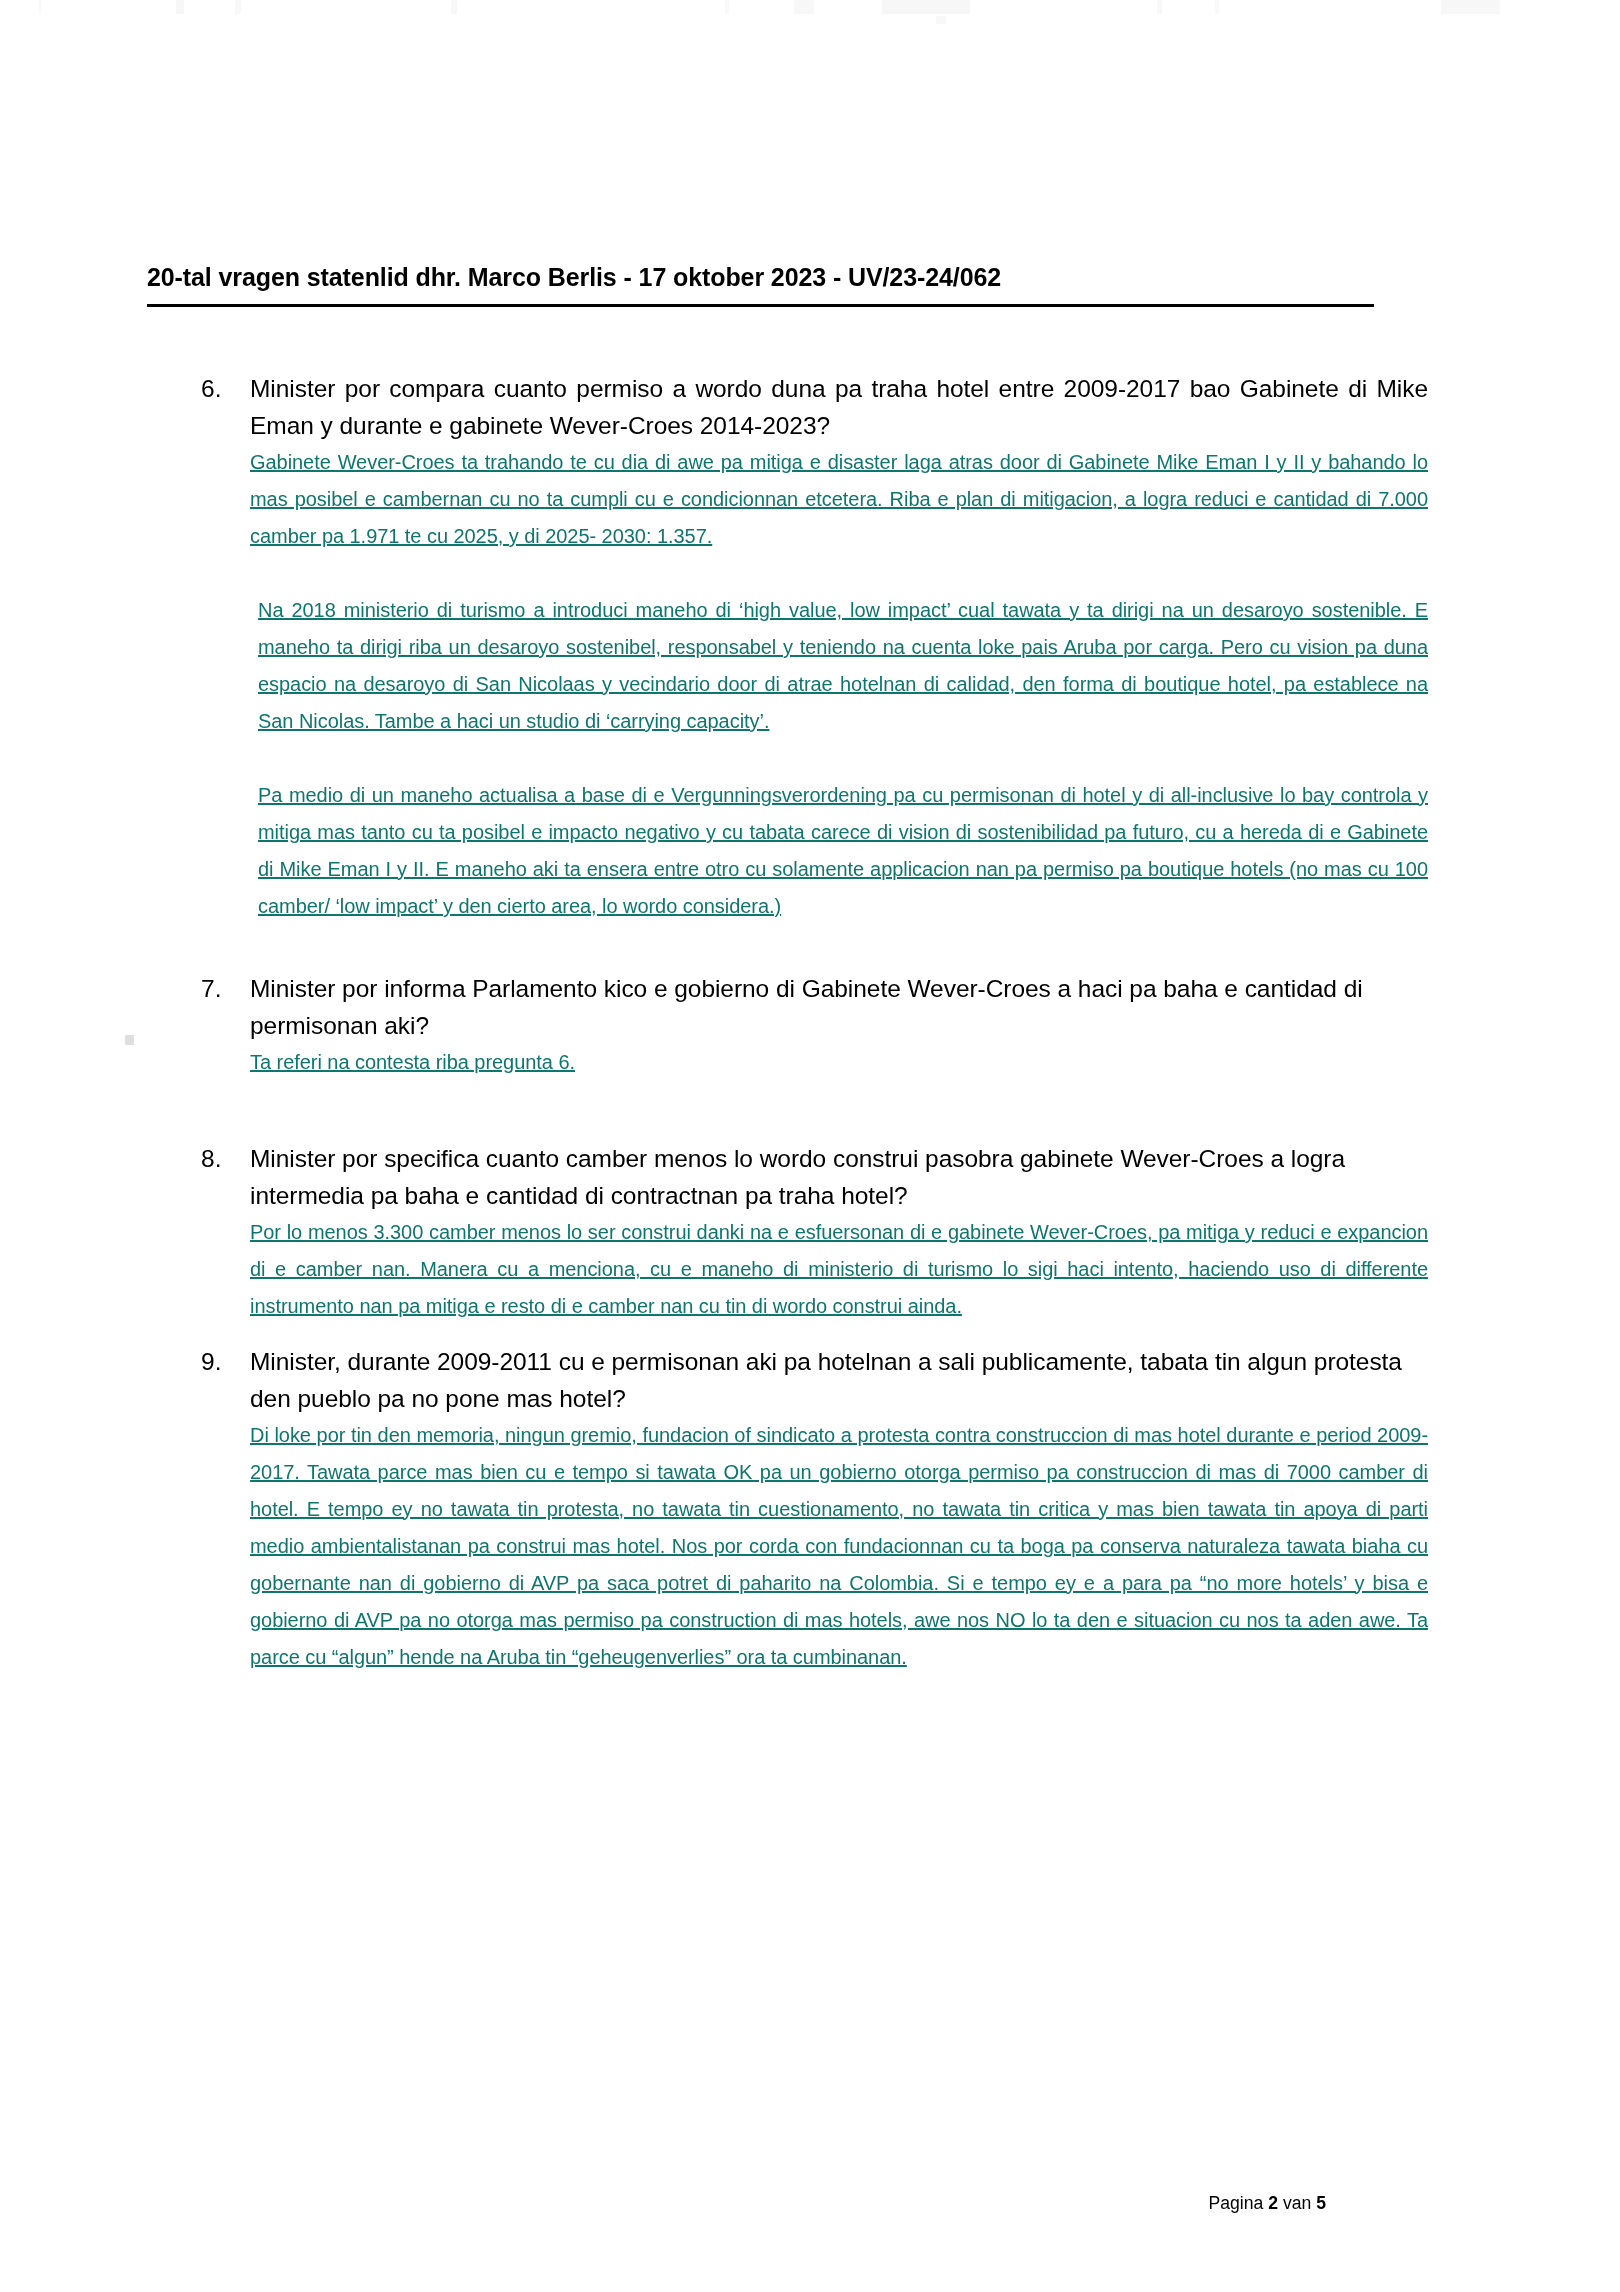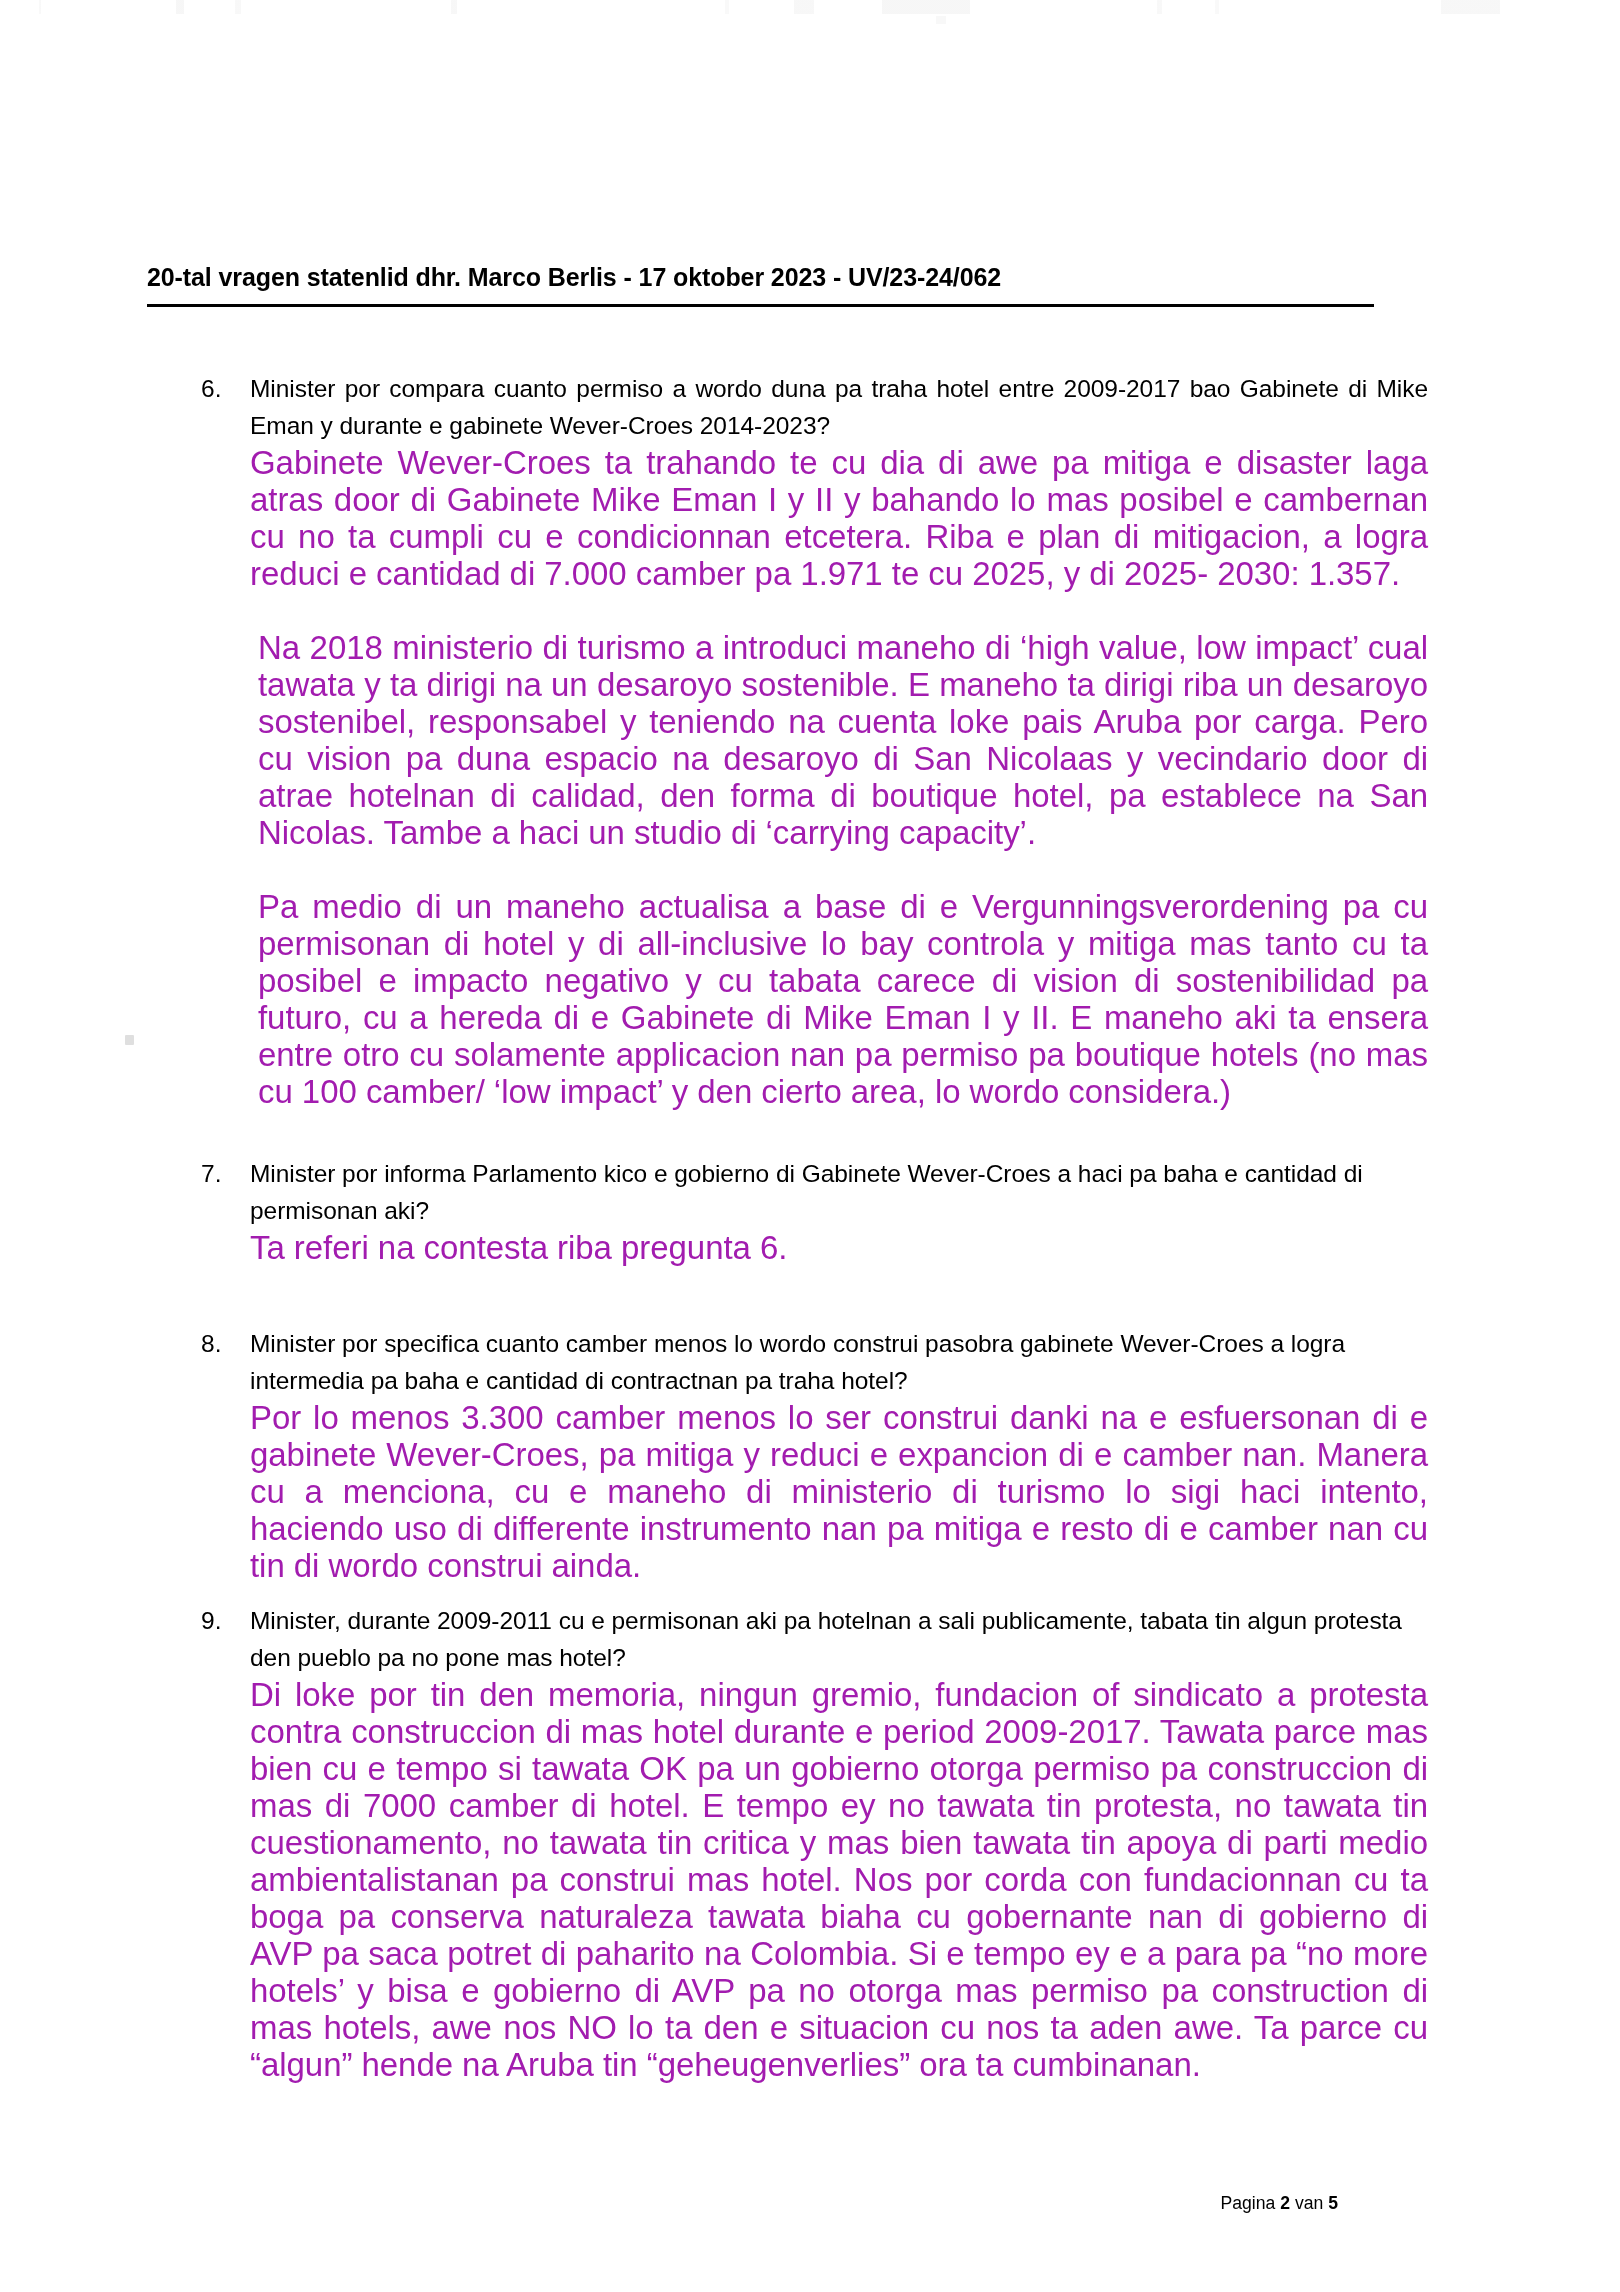--- a/index.html
+++ b/index.html
@@ -124,46 +124,47 @@
 
   .q-text {
     font-size: 24.5px;
     line-height: 37px;
     color: #000000;
     text-align: justify;
     text-justify: inter-word;
     letter-spacing: -0.05px;
   }
   .a-text {
-    font-size: 33px;
+    font-size: 20px;
     line-height: 37px;
-    color: #a21caf;
+    color: #0f766e;
     text-align: justify;
     text-justify: inter-word;
     letter-spacing: -0.05px;
+    text-decoration: underline;
   }
   .a-text.no-justify {
     text-align: left;
   }
   .q-text.no-justify {
     text-align: left;
   }
   .a-para + .a-para {
     margin-top: 37px;
     margin-left: 8px;
   }
   .gap-after-6 { height: 45px; }
   .gap-after-7 { height: 59px; }
   .gap-after-8 { height: 17.6px; }
 
   
   .doc-footer {
     position: absolute;
     top: 2192px;
-    left: 12px;
+    left: 0;
     width: 1500px;
     text-align: right;
     padding-right: 174px;
     box-sizing: border-box;
     font-size: 17.6px;
     color: #000000;
     line-height: 23.5px;
   }
   .doc-footer b { font-weight: bold; }
 </style>

